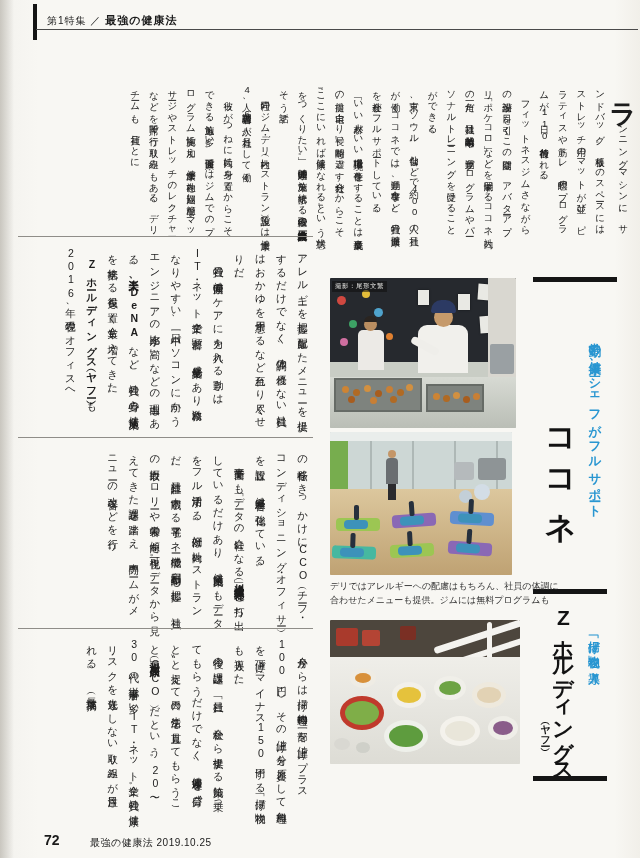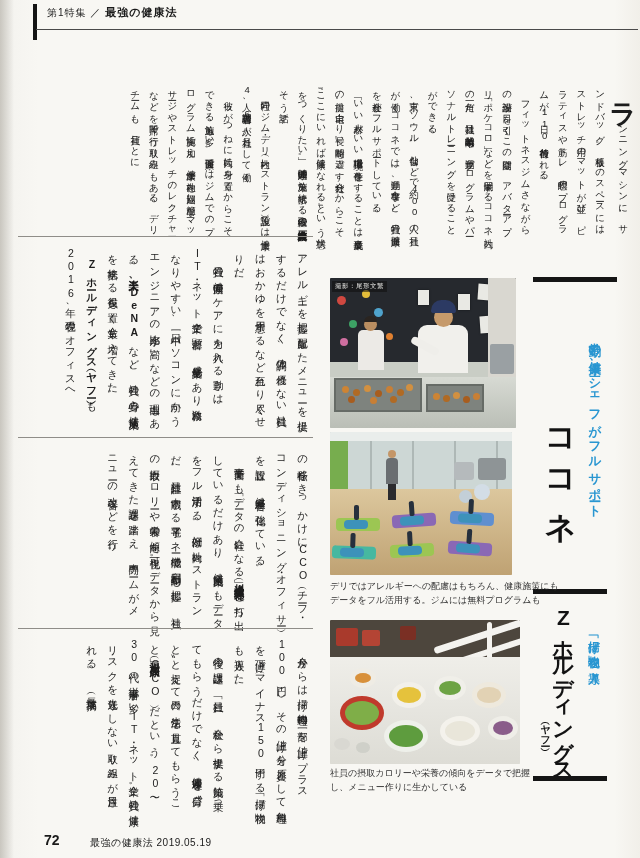--- a/index.html
+++ b/index.html
@@ -7,21 +7,21 @@
     position:relative;width:640px;height:858px;overflow:hidden;
     background:linear-gradient(90deg,#f3f2ee 0%,#f8f7f3 6%,#f8f7f3 96%,#f1efe9 100%);
     font-family:"Liberation Sans","DejaVu Sans",sans-serif;
     color:#1d1d1d;
   }
   .scan-edge{position:absolute;left:0;top:0;width:14px;height:100%;
     background:linear-gradient(90deg,#c9c6bf,rgba(248,247,243,0));}
 
   
   .hdr-bar{position:absolute;left:33px;top:4px;width:4px;height:36px;background:#141414;}
-  .hdr-text{position:absolute;left:47px;top:5px;font-size:10px;letter-spacing:1px;color:#1a1a1a;white-space:nowrap;}
+  .hdr-text{position:absolute;left:47px;top:13px;font-size:10px;letter-spacing:1px;color:#1a1a1a;white-space:nowrap;}
   .hdr-text .ft{font-weight:bold;font-size:11px;}
   .hdr-rule{position:absolute;left:36px;top:29px;width:602px;height:1px;background:#4a4a4a;}
 
   
   .vband{position:absolute;writing-mode:vertical-rl;text-orientation:upright;color:#1c1c1c;}
   .vband p{margin:0;text-indent:1em;}
   .vband p.ni{text-indent:0;}
   .b{font-weight:bold;}
   #band1{right:4px;top:84px;height:152px;width:624px;font-size:9.5px;line-height:18.6px;letter-spacing:0.4px;}
   #band2{right:327px;top:247px;height:178px;width:298px;font-size:10.5px;line-height:21.1px;letter-spacing:1.2px;}
@@ -211,21 +211,21 @@
       </div>
     </div>
     <div class="abs" style="left:118px;top:110px;transform:rotate(4deg);">
       <div class="mat" style="background:#8a68b5;position:relative;">
         <span class="abs legs"></span>
         <span class="abs person"></span>
       </div>
     </div>
   </div>
 
-  <div class="caption" id="cap1">デリではアレルギーへの配慮はもちろん、健康施策にもデータをフル活用する。ジムには無料プログラムも</div>
+  <div class="caption" id="cap1">デリではアレルギーへの配慮はもちろん、社員の体調に合わせたメニューも提供。ジムには無料プログラムも</div>
 
   <div class="photo" id="photo3">
     <div class="abs p3-back"></div>
     <div class="abs redbin" style="left:6px;top:8px;width:22px;height:18px;"></div>
     <div class="abs redbin" style="left:32px;top:10px;width:18px;height:16px;background:#b44434;"></div>
     <div class="abs redbin" style="left:70px;top:6px;width:16px;height:14px;background:#7a2f24;"></div>
     <div class="abs guard" style="right:-12px;top:12px;width:100px;height:7px;transform:rotate(-18deg);"></div>
     <div class="abs guard" style="right:-8px;top:30px;width:86px;height:6px;transform:rotate(-18deg);"></div>
     <div class="abs guard" style="right:28px;top:2px;width:5px;height:40px;"></div>
     <div class="abs" style="left:0;top:26%;width:100%;height:74%;background:linear-gradient(#efeee9,#dddcd5);"></div>
@@ -250,20 +250,19 @@
     <div class="abs bowl" style="left:110px;top:96px;width:40px;height:30px;background:#f4f2ec;">
         <span class="inner" style="background:#e9e6da;"></span>
       </div>
     <div class="abs bowl" style="left:158px;top:96px;width:30px;height:24px;background:#efeee8;">
         <span class="inner" style="background:#8a5d8a;"></span>
       </div>
     <span class="abs bowl" style="left:4px;top:118px;width:16px;height:12px;background:#d9d8d2;"></span>
     <span class="abs bowl" style="left:26px;top:122px;width:14px;height:11px;background:#cfd0c9;"></span>
   </div>
 
-  <div class="caption" id="cap2">社員の摂取カロリーや栄養の傾向をデータで把握し、メニュー作りに生かしている</div>
 
   <div class="ftr-num">72</div>
   <div class="ftr-mag">
     <span>最強の健康法</span>
-    <span>2019.05.19</span>
+    <span>2019.10.25</span>
   </div>
 </div>
 
 </body></html>

